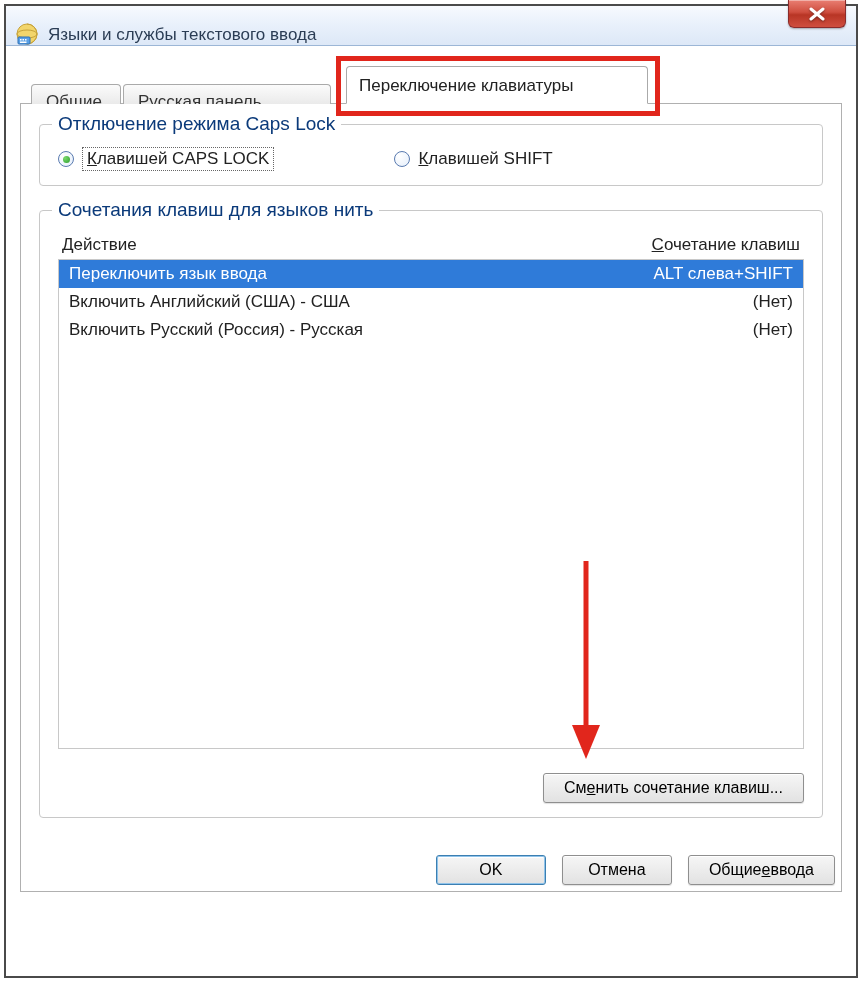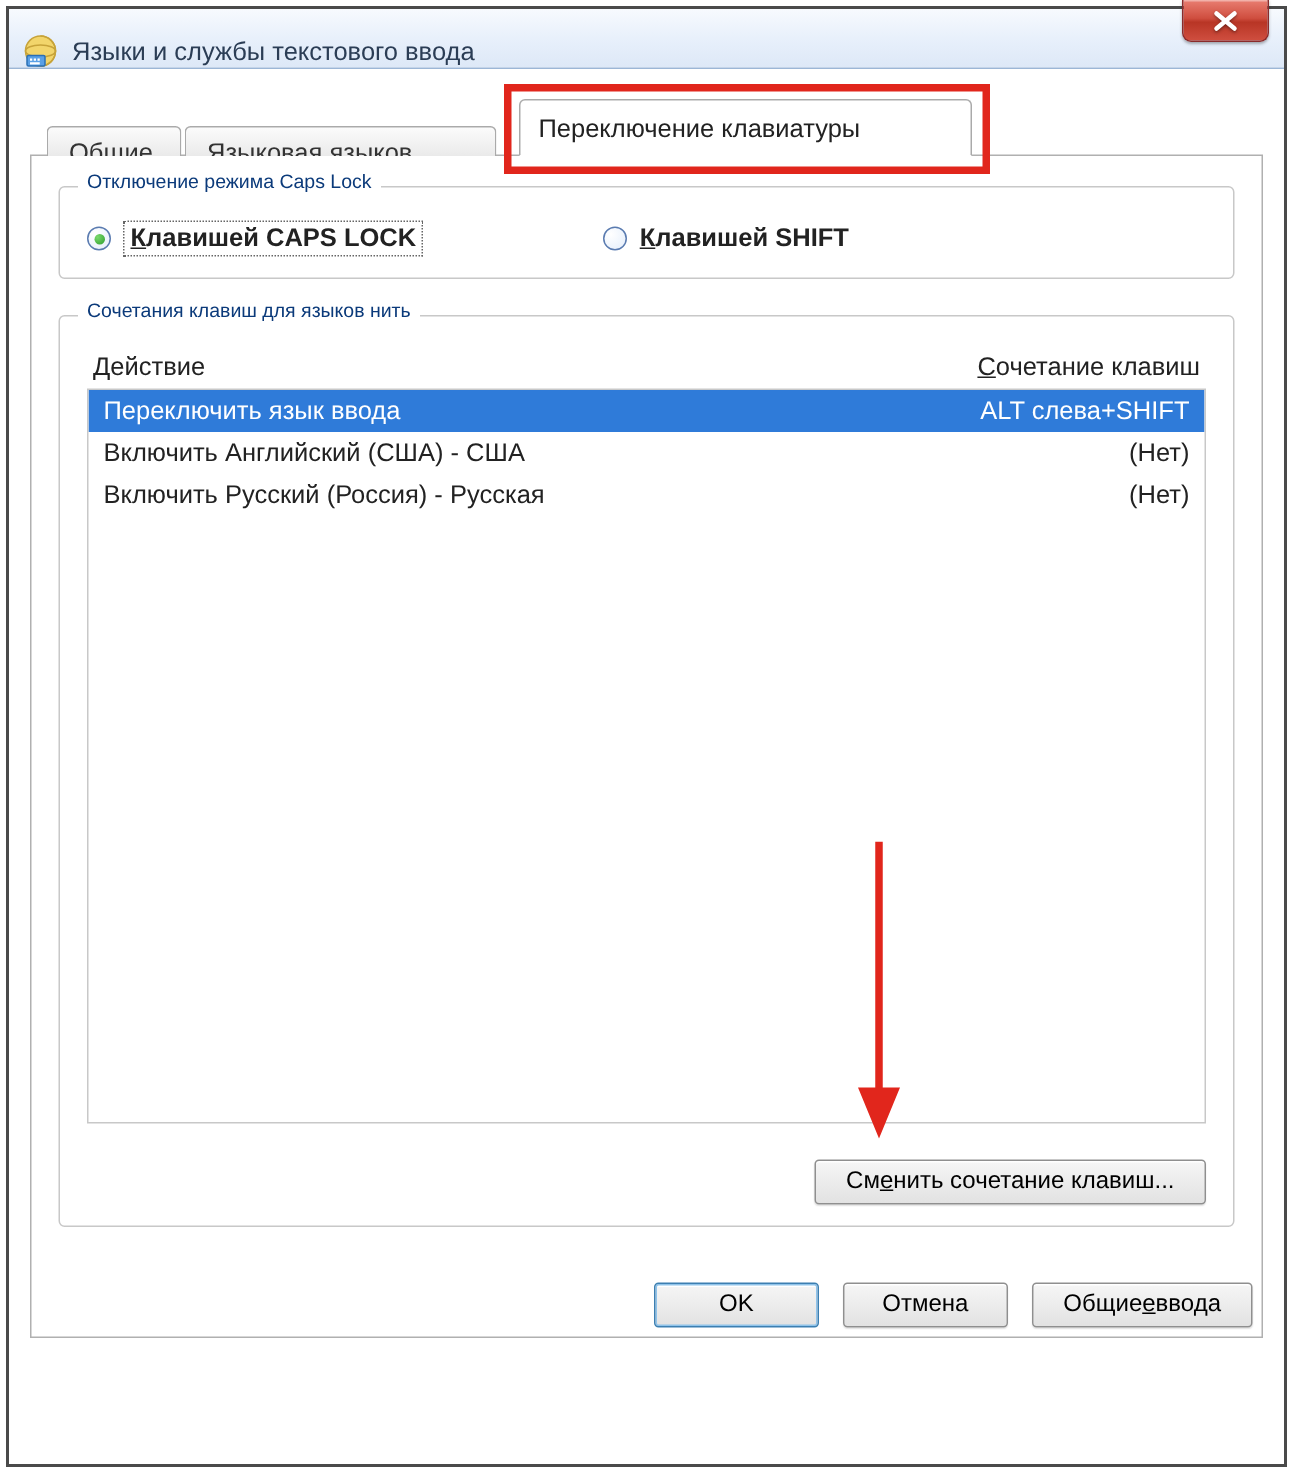--- a/index.html
+++ b/index.html
@@ -130,21 +130,21 @@
     border-radius: 4px;
     padding: 16px 18px 14px 18px;
     position: relative;
     margin-bottom: 24px;
   }
   .groupbox > .legend {
     position: absolute;
     left: 12px; top: -12px;
     background: #fff;
     padding: 0 6px;
-    font-size: 13px;
+    font-size: 19px;
     color: #0b3a7a;
   }
 
   
   .radiorow {
     display: flex;
     gap: 120px;
     align-items: center;
     margin-top: 6px;
   }
@@ -164,21 +164,20 @@
     background: radial-gradient(circle at 30% 30%, #fff, #e4eefb);
   }
   .radio .dot.checked::after {
     content: "";
     width: 7px; height: 7px;
     background: radial-gradient(circle at 30% 30%, #79d96b, #2f9e2f);
     border-radius: 50%;
   }
   .radio .rlabel {
     font-size: 17px;
-    font-weight: bold;
   }
   .radio .rlabel.focus {
     border: 1px dotted #666;
     padding: 1px 4px;
   }
   .underline-key { text-decoration: underline; }
 
   
   .gb2 { height: 608px; }
   .col-headers {
@@ -266,21 +265,21 @@
         <path d="M3 2 L15 12 M15 2 L3 12" stroke="#fff" stroke-width="3" stroke-linecap="round"></path>
       </svg>
     </div>
   </div>
 
   <div class="client">
 
     <div class="tabstrip">
       <div class="tab-baseline"></div>
       <div class="tab tab1">Общие</div>
-      <div class="tab tab2">Языковая языков</div>
+      <div class="tab tab2">Русская панель</div>
       <div class="tab3-inner active">Переключение клавиатуры</div>
       <div class="red-highlight"></div>
     </div>
 
     <div class="tabpage">
 
       <div class="groupbox">
         <span class="legend">Отключение режима Caps Lock</span>
         <div class="radiorow">
           <div class="radio">

